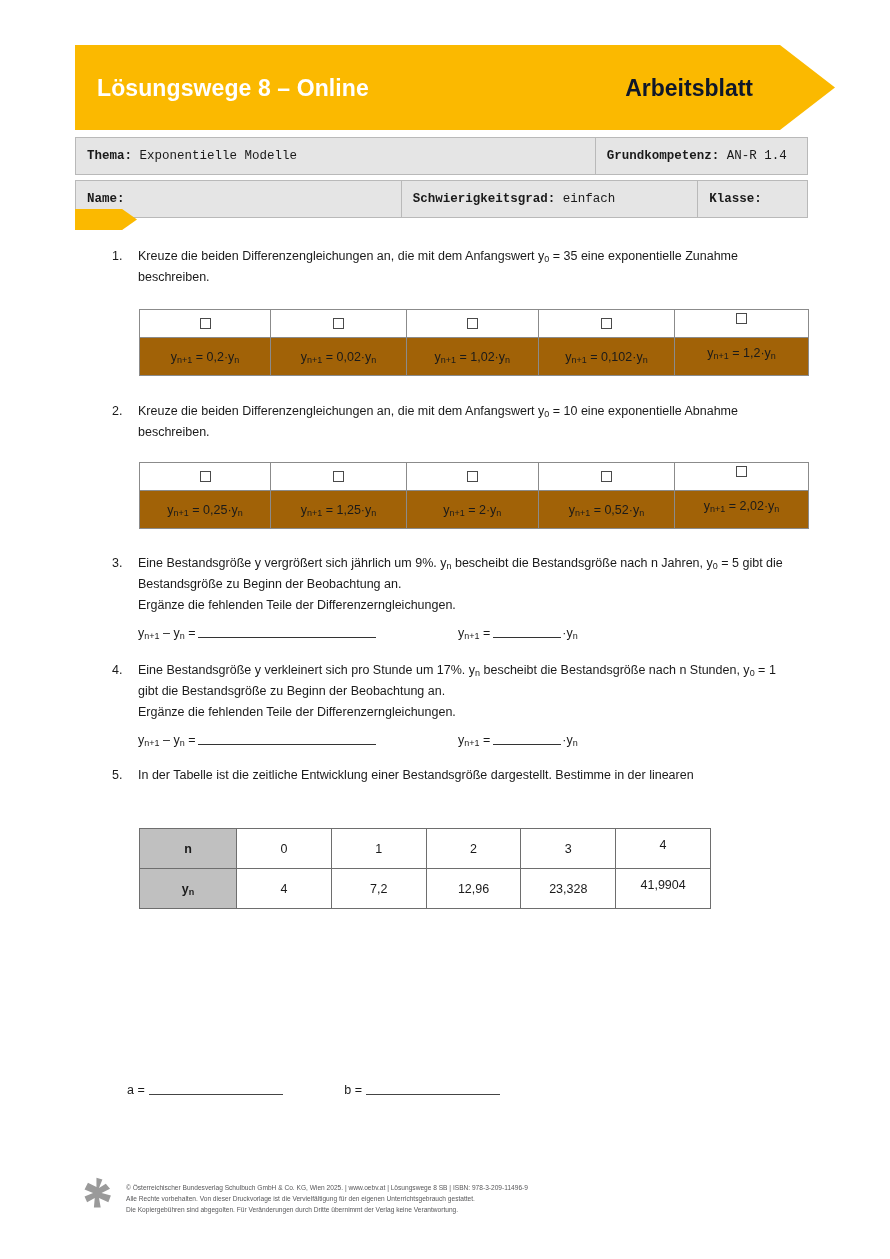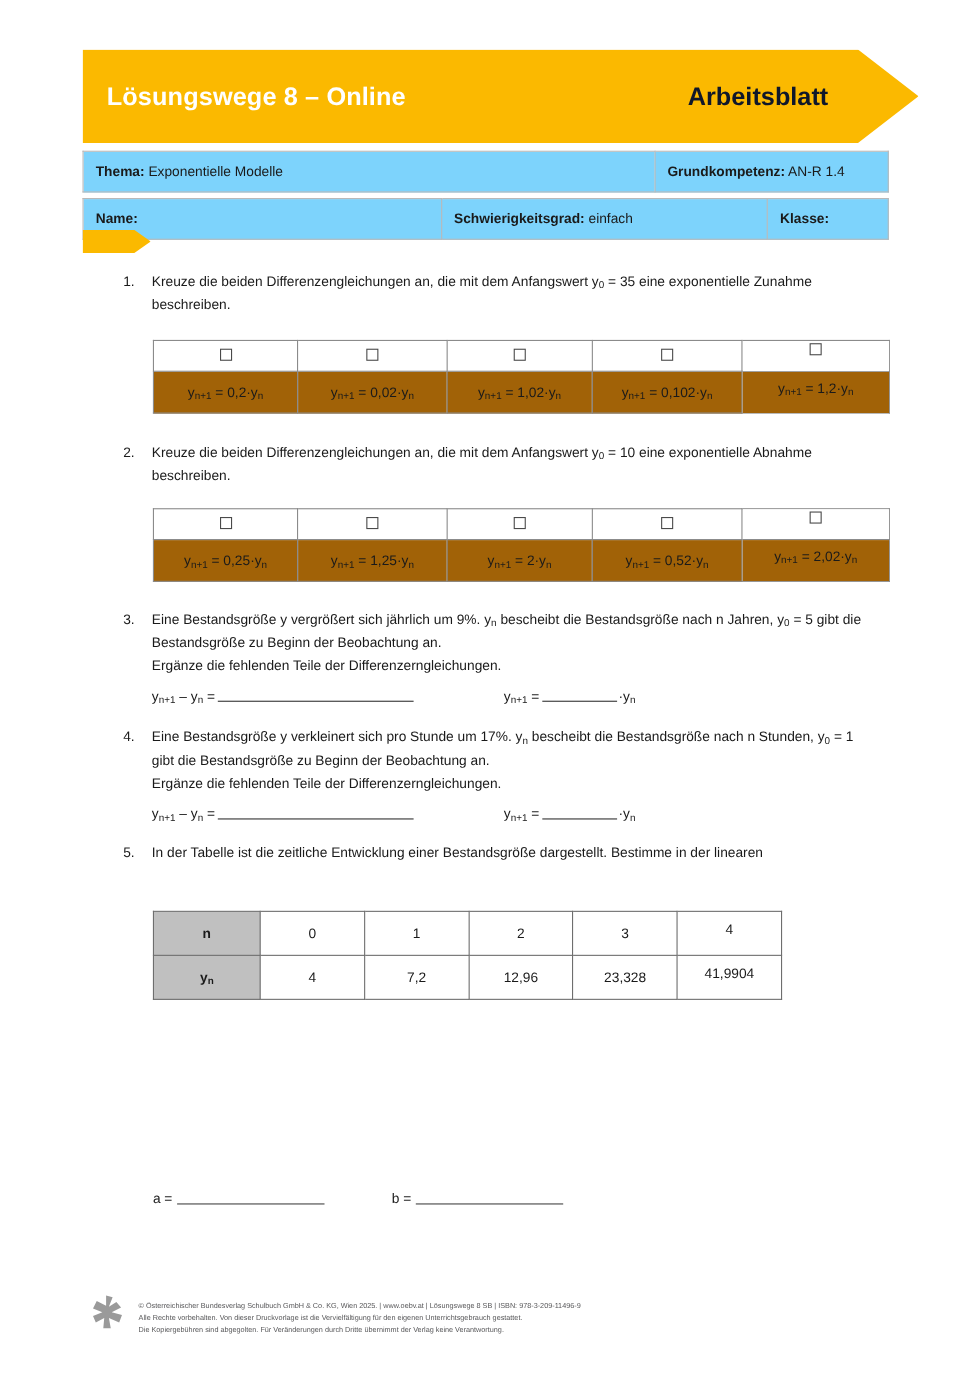--- a/index.html
+++ b/index.html
@@ -60,21 +60,22 @@
     width: 733px;
     border-collapse: collapse;
     table-layout: fixed;
   }
   .info-table td {
     border: 1px solid #b9b9b9;
     padding: 9px 11px;
     font-size: 12.5px;
     height: 18px;
     vertical-align: middle;
-    background: #7dd3fc;
+    background: #e5e5e5;
+    font-family: Liberation Mono, monospace;
   }
   .info-table b { font-weight: bold; }
 
   .yellow-tab {
     position: absolute;
     left: 75px;
     top: 209px;
     width: 62px;
     height: 21px;
     background: #FBB900;
@@ -185,21 +186,21 @@
   }
   .data-table td.rowhead {
     background: #C0C0C0;
     font-weight: bold;
   }
   .data-table td.last-col { padding-bottom: 9px; }
 
   
   .answers {
     position: absolute;
-    left: 139px;
+    left: 127px;
     top: 1081px;
     font-size: 12.5px;
     white-space: nowrap;
   }
   .answers .ans-b { margin-left: 58px; }
   .ans-blank {
     display: inline-block;
     width: 134px;
     border-bottom: 1.4px solid #444;
     height: 13px;

